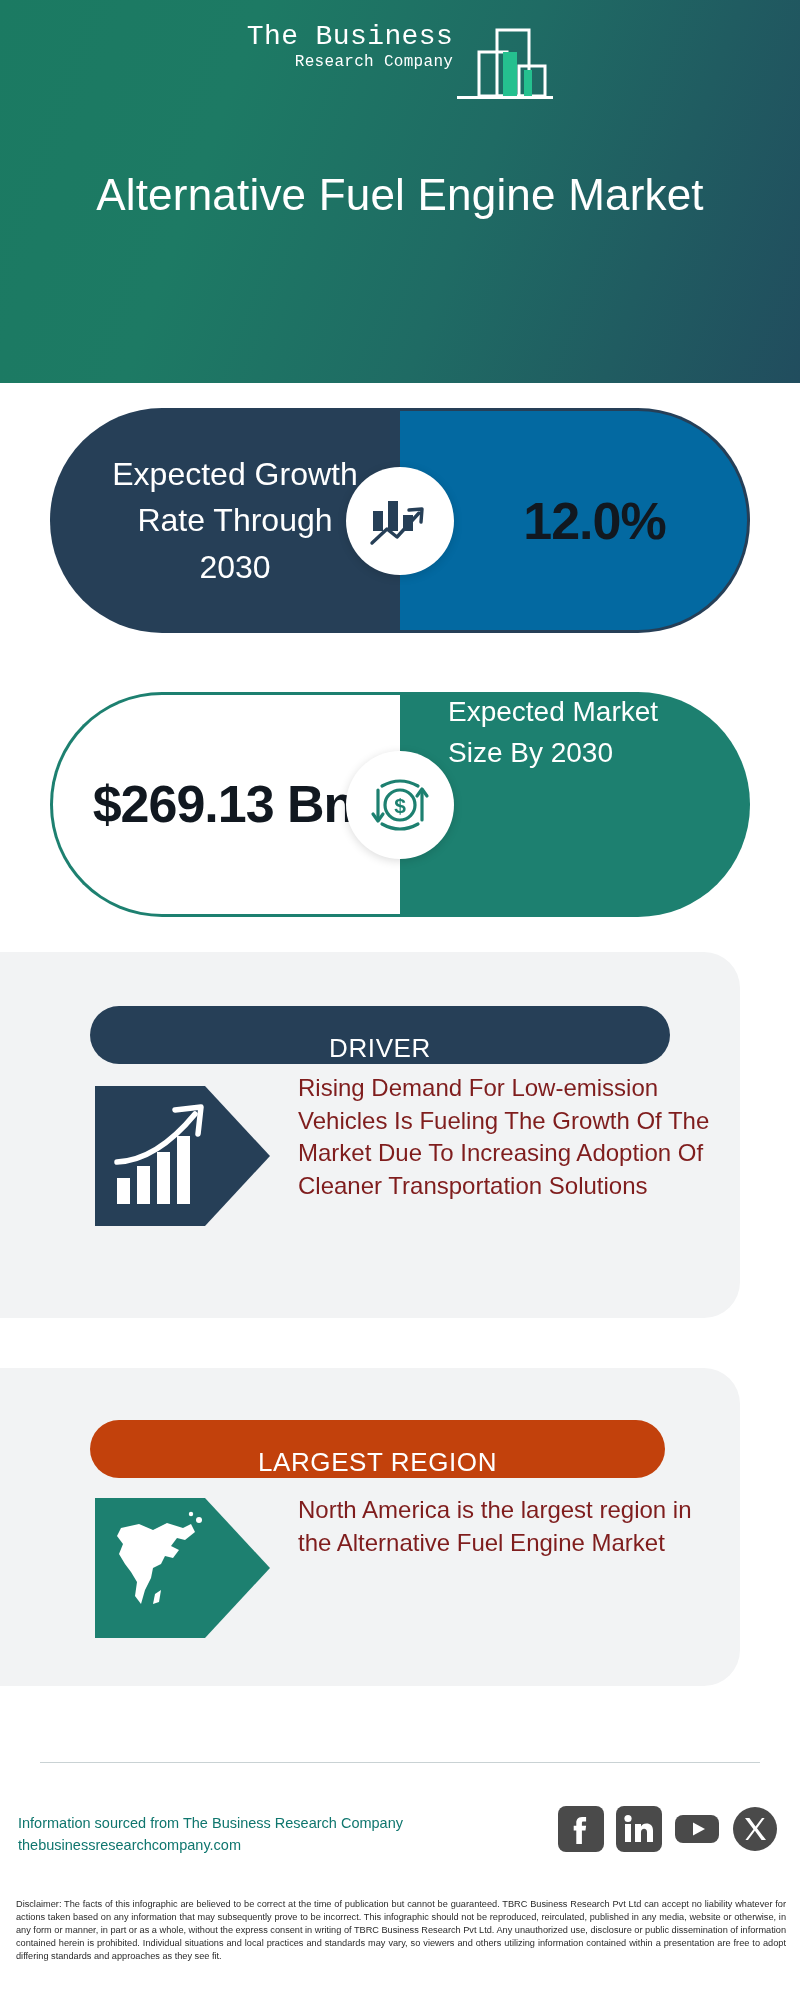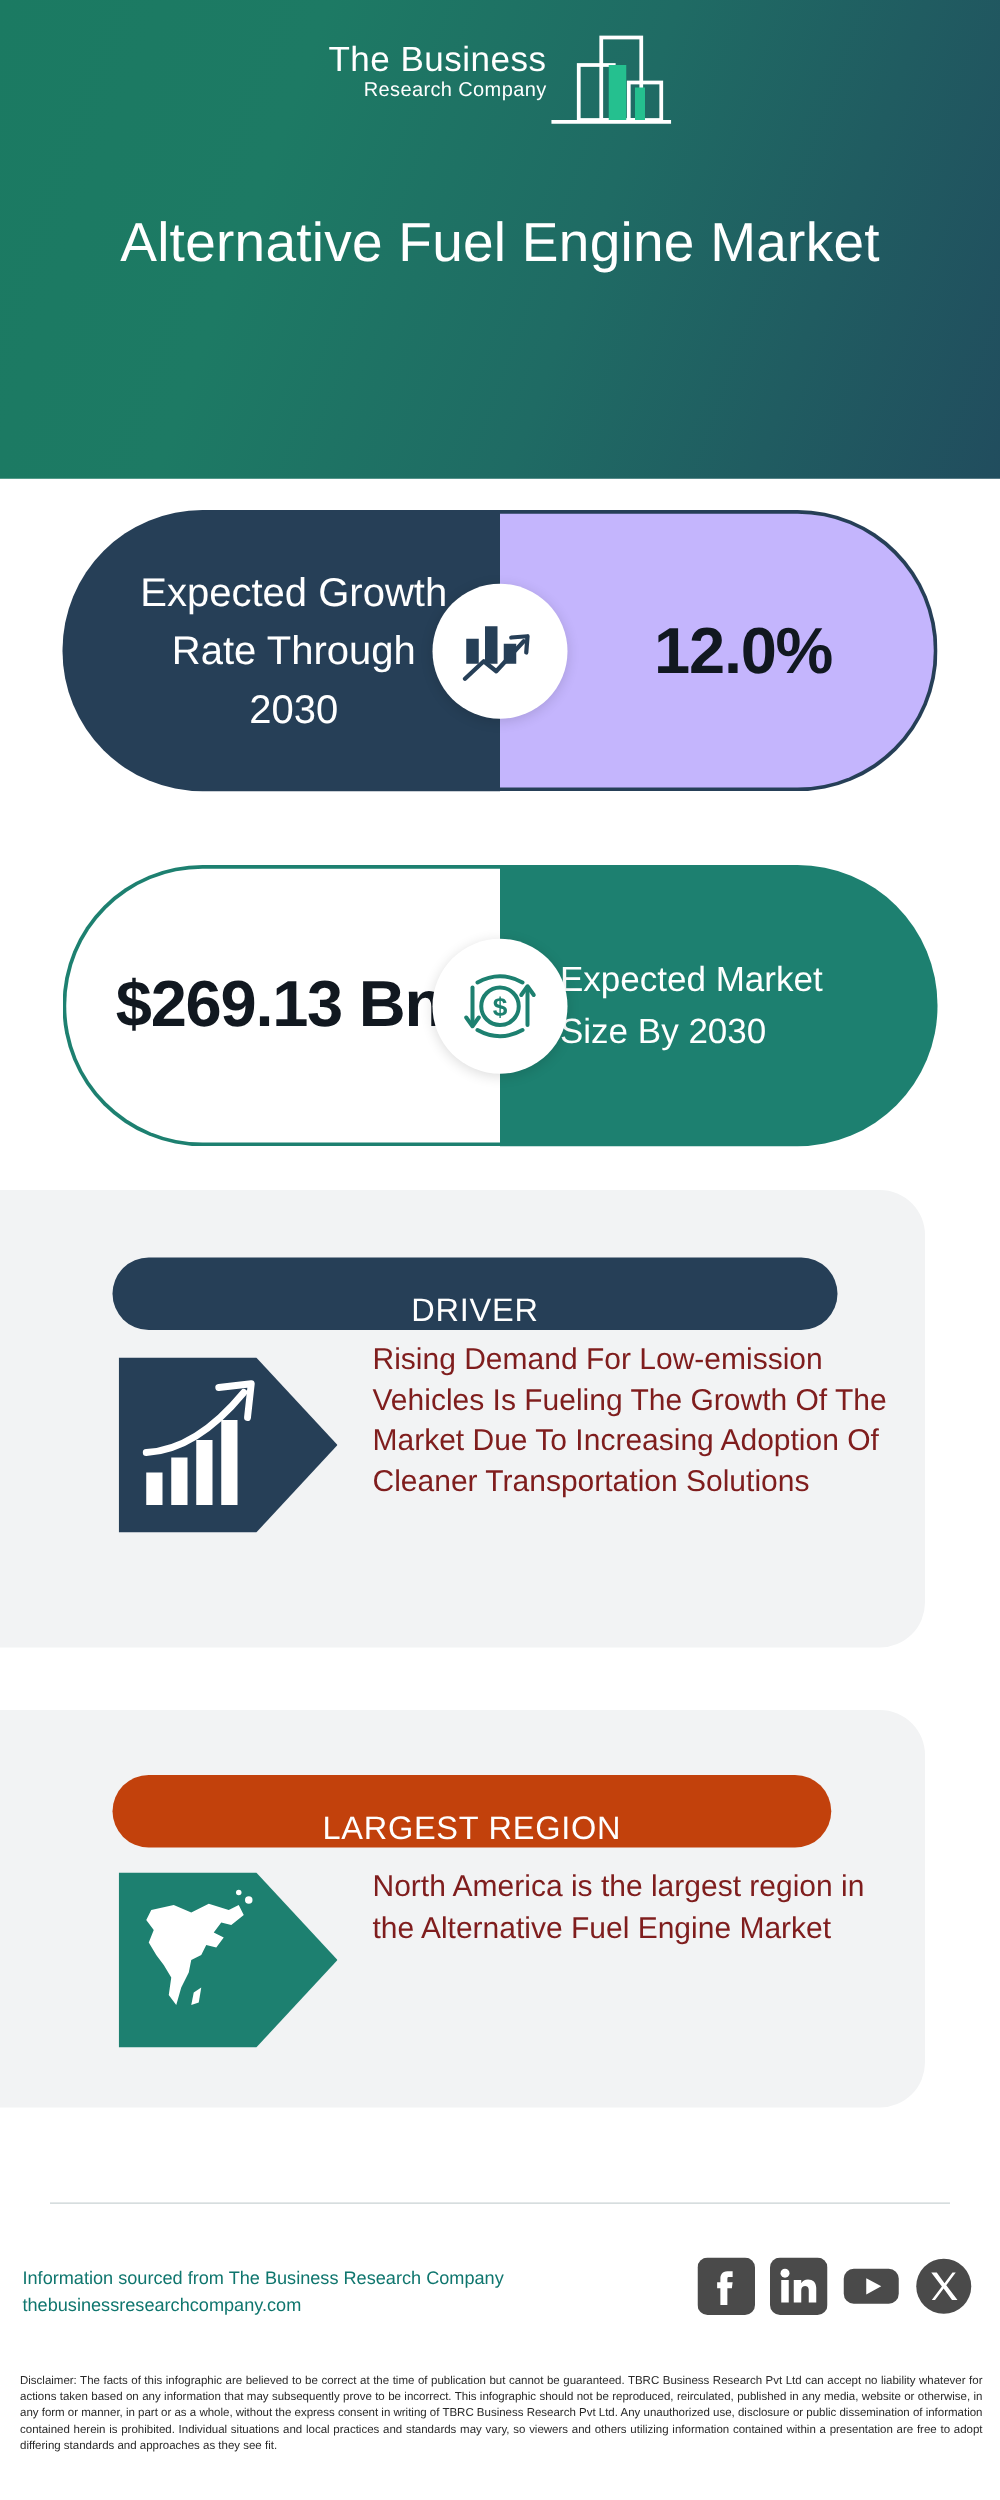--- a/index.html
+++ b/index.html
@@ -13,21 +13,21 @@
   .page { position:relative; width:800px; height:2000px; }
 
   
   .header {
     height:383px;
     background:linear-gradient(110deg,#1b7a62 0%,#1d7a64 28%,#1f6b64 58%,#214d5e 100%);
     position:relative;
   }
   .logo {
     position:absolute; left:0; right:0; top:22px;
-    display:flex; justify-content:center; align-items:center;
+    display:flex; justify-content:center; align-items:flex-start;font-family:Liberation Mono, monospace;
   }
   .logo-text { text-align:right; padding-bottom:2px; }
   .logo-line1 {
     color:#ffffff; font-size:28px; font-weight:300; letter-spacing:.4px;
     line-height:30px; white-space:nowrap;
   }
   .logo-line2 {
     color:#ffffff; font-size:16px; font-weight:300; letter-spacing:.3px;
     line-height:20px; white-space:nowrap;
   }
@@ -54,21 +54,21 @@
     display:flex; align-items:center; justify-content:center;
   }
   .p1-left .lbl {
     color:#ffffff; font-size:32px; font-weight:400; line-height:1.45;
     text-align:center; padding:0 34px 0 54px;
   }
   .p1-right {
     left:350px;
     border:3px solid #263f57; border-left:none;
     border-radius:0 112px 112px 0;
-    background:#c4b5fd;
+    background:#0369a1;
     display:flex; align-items:center; justify-content:center;
   }
   .p1-right .val {
     color:#111820; font-size:52px; font-weight:700; letter-spacing:-1px;
     padding-left:42px;
   }
 
   
   .pill2 { top:692px; }
   .p2-left {
@@ -79,21 +79,21 @@
     display:flex; align-items:center; justify-content:center;
   }
   .p2-left .val {
     color:#111820; font-size:52px; font-weight:700; letter-spacing:-1px;
     text-align:center; line-height:1.12; padding-right:36px; padding-left:30px;
   }
   .p2-right {
     left:350px;
     background:#1d8070;
     border-radius:0 112px 112px 0;
-    display:flex; align-items:center; justify-content:center;
+    display:flex; justify-content:center;
   }
   .p2-right .lbl {
     color:#ffffff; font-size:28px; font-weight:400; line-height:1.45;
     text-align:left; padding:0 50px 0 48px;
   }
 
   .badge {
     position:absolute; left:50%; top:50%;
     transform:translate(-50%,-50%);
     width:108px; height:108px; border-radius:50%;

